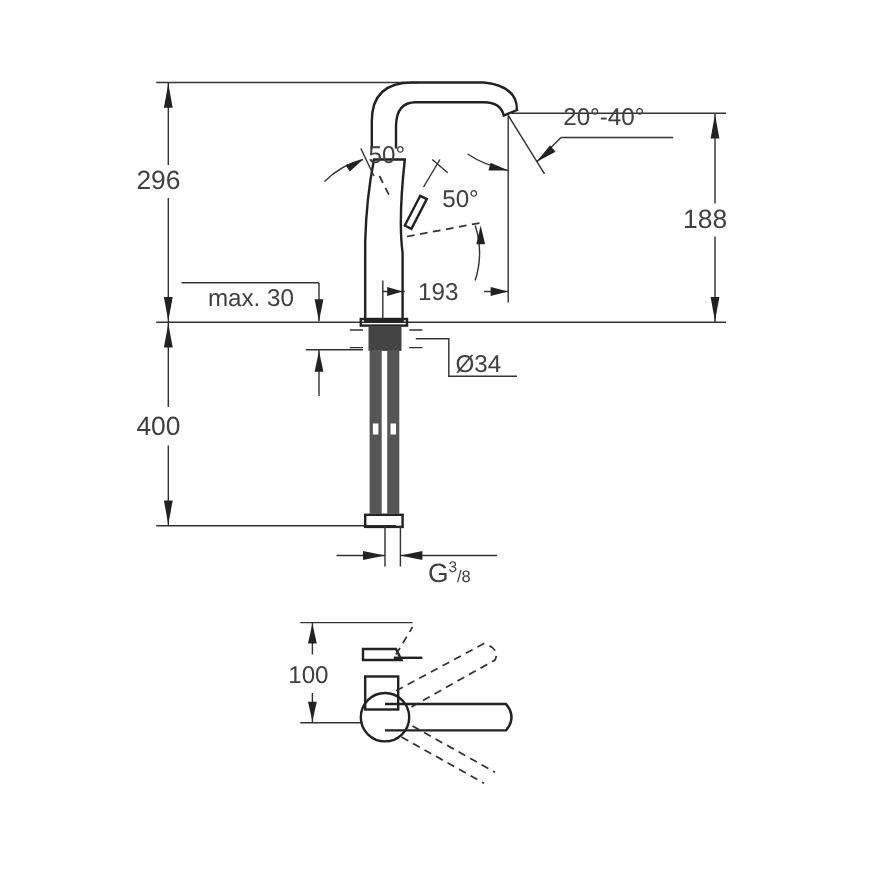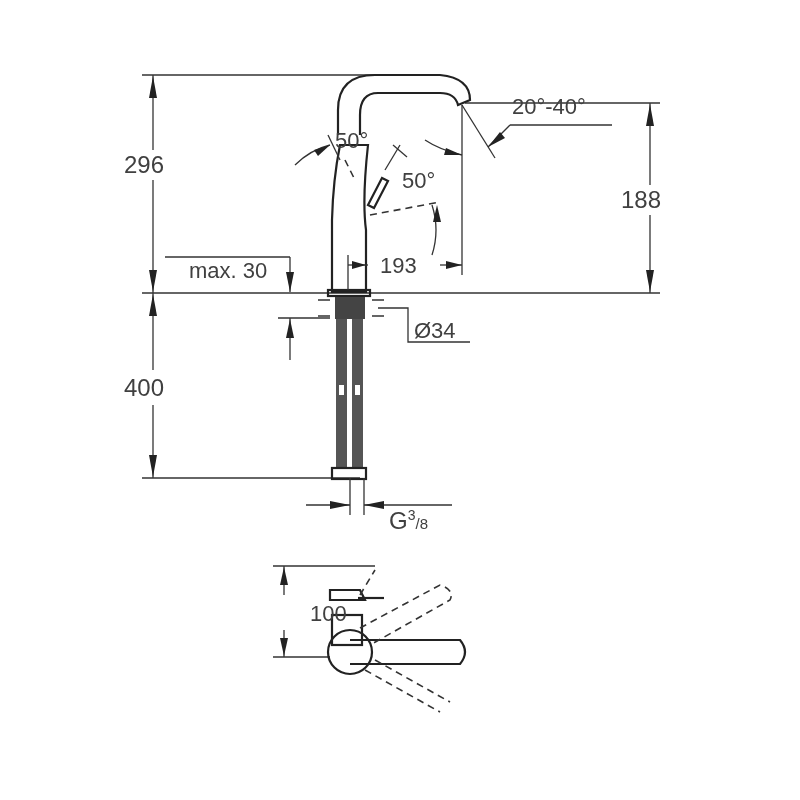--- a/index.html
+++ b/index.html
@@ -112,13 +112,13 @@
 <div class="lbl" style="left:189px;top:232px;margin-top:28px;">max. 30</div>
 <div class="lbl" style="left:380px;top:255px;">193</div>
 <div class="lbl" style="left:335px;top:130px;">50°</div>
 <div class="lbl" style="left:402px;top:170px;">50°</div>
 <div class="lbl" style="left:512px;top:96px;">20°-40°</div>
 <div class="lbl" style="left:414px;top:320px;">Ø34</div>
 <div class="lbl" style="left:124px;top:376px;font-size:24px;">400</div>
 <div class="lbl" style="left:389px;top:508px;font-size:24px;">
   <span>G</span><sup style="font-size:14px;">3</sup><span style="font-size:15px;">/8</span>
 </div>
-<div class="lbl" style="left:262px;top:603px;margin-left:48px;">100</div>
+<div class="lbl" style="left:262px;top:603px;">100</div>
 
 </body></html>

